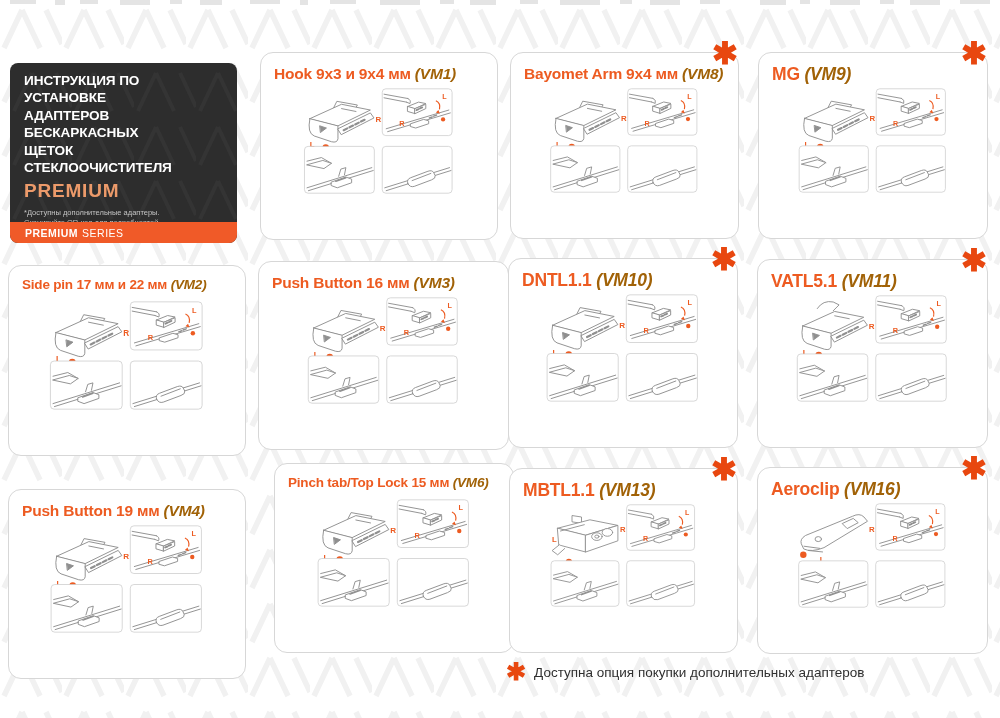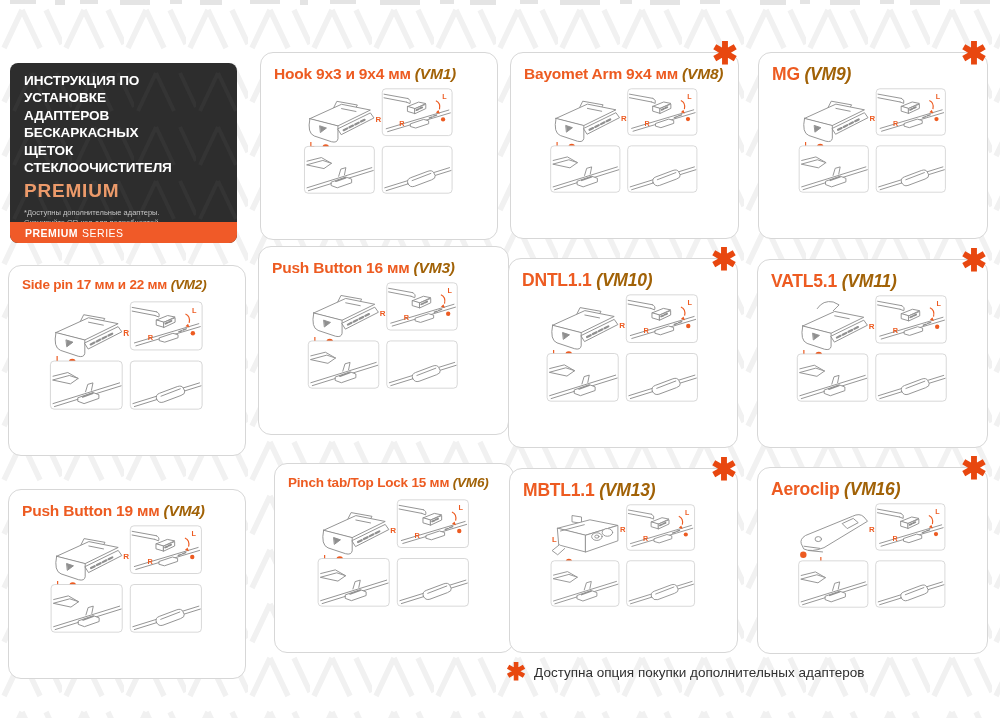--- a/index.html
+++ b/index.html
@@ -487,21 +487,21 @@
               <rect x="0.5" y="0.5" width="97" height="65" rx="5" fill="#fff" stroke="#c9c9c9" stroke-width="1"></rect>
               <g stroke="#8F8F8F" stroke-width="1.3" fill="none" stroke-linecap="round" stroke-linejoin="round">
     <path d="M6 62 L96 34 M4 58 L94 30"></path>
     <path d="M36 52 q-2 -6 4 -8 l24 -9 q6 -2 8 2 l2 4 q1 4 -5 6 l-24 9 q-6 2 -9 -4 z" fill="#fff"></path>
     <path d="M42 48 l26 -10"></path>
               </g>
   </g>
   </svg>
         </div>
       </div>
-      <div class="card" style="left: 258px; top: 246px; width: 251px; height: 189px;">
+      <div class="card" style="left: 258px; top: 261px; width: 251px; height: 189px;">
         <div class="card-title" style="font-size: 15.5px;"><span class="t-name">Push Button 16 мм</span><span class="t-code"> (VM3)</span></div>
         <div style="position: absolute; inset: 32px 0px 6px;">
           <svg class="art" viewBox="0 0 212 150" preserveAspectRatio="xMidYMin meet" xmlns="http://www.w3.org/2000/svg">
     <g transform="translate(2,10)">
               <g stroke="#8F8F8F" stroke-width="1.3" fill="none" stroke-linecap="round" stroke-linejoin="round">
     <path d="M46 10 L74 15 L67 27 L40 22 Z" fill="#fff"></path>
     <path d="M8 34 L52 14 L92 22 L47 44 Z" fill="#fff"></path>
     <path d="M52 20 l20 4"></path>
     <path d="M8 34 L47 44 L47 62 Q46 68 38 66 L14 58 Q4 54 8 34 Z" fill="#fff"></path>
     <path d="M47 48 L92 26 L97 33 L52 56 Z" fill="#fff"></path>

